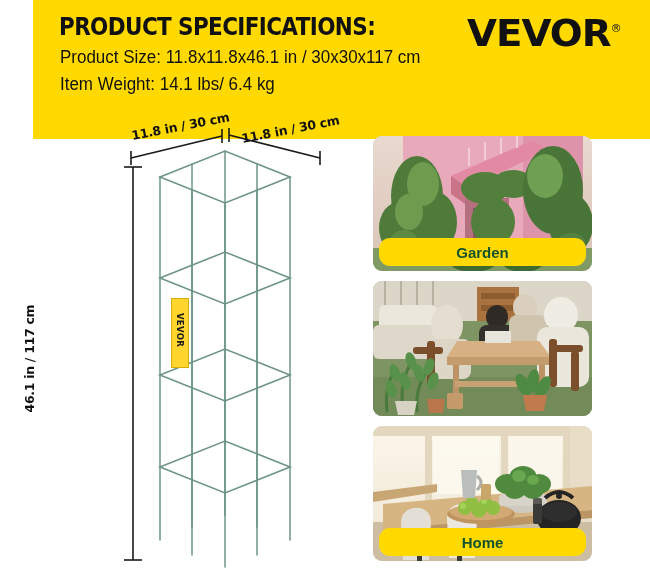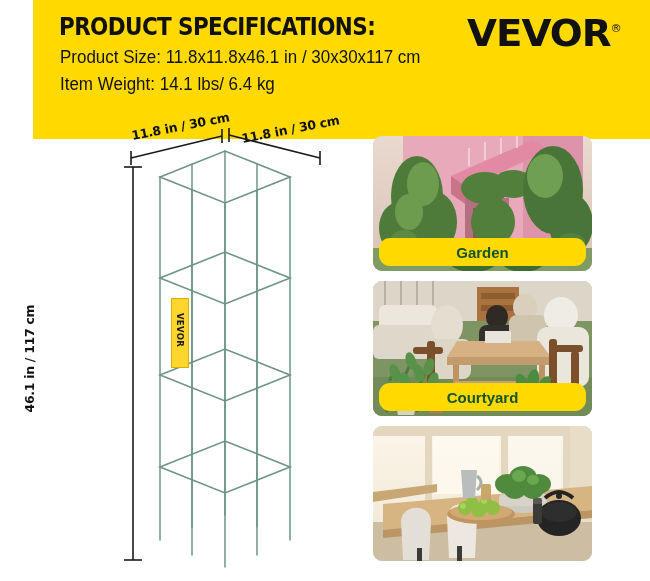--- a/index.html
+++ b/index.html
@@ -310,21 +310,20 @@
         <g fill="#4f8a43">
           <ellipse cx="150" cy="104" rx="6" ry="12" transform="rotate(-25 150 104)"></ellipse>
           <ellipse cx="160" cy="100" rx="6" ry="12" transform="rotate(10 160 100)"></ellipse>
           <ellipse cx="170" cy="106" rx="6" ry="12" transform="rotate(30 170 106)"></ellipse>
         </g>
         <path d="M150,114 L174,114 L171,130 L153,130 Z" fill="#c07a4c"></path>
 
         <rect x="74" y="112" width="16" height="16" rx="2" fill="#c49a6a"></rect>
       </svg>
     </div>
-    <div class="caption">Courtyard</div>
   </div>
 
   <div class="card">
     <div class="photo">
       <svg viewBox="0 0 219 135" preserveAspectRatio="none">
         <defs>
           <linearGradient id="hWin" x1="0" y1="0" x2="0" y2="1">
             <stop offset="0" stop-color="#fbf6ea"></stop>
               <stop offset="1" stop-color="#efe6d3"></stop>
           </linearGradient>
@@ -392,15 +391,16 @@
 
         <ellipse cx="186" cy="92" rx="22" ry="18" fill="#242424"></ellipse>
         <ellipse cx="186" cy="86" rx="18" ry="10" fill="#2e2e2e"></ellipse>
         <path d="M172,72 q14,-12 28,0" stroke="#242424" stroke-width="4" fill="none"></path>
         <circle cx="186" cy="70" r="3" fill="#242424"></circle>
 
         <rect x="160" y="76" width="9" height="22" rx="2" fill="#3a3a36"></rect>
         <rect x="160" y="72" width="9" height="6" rx="2" fill="#5a5a54"></rect>
       </svg>
     </div>
+    <div class="caption">Home</div>
   </div>
 
 </div>
 
 </body></html>

